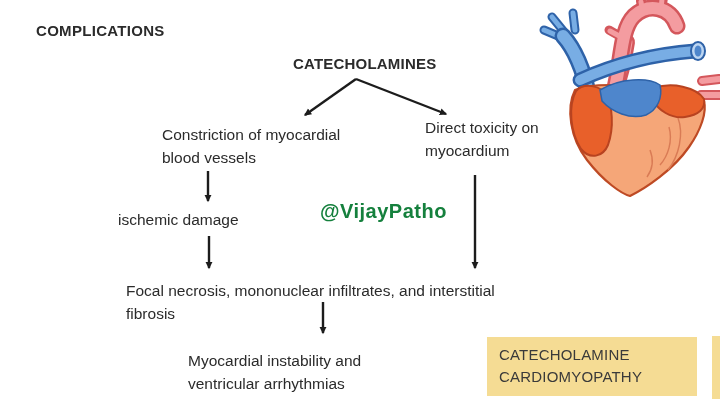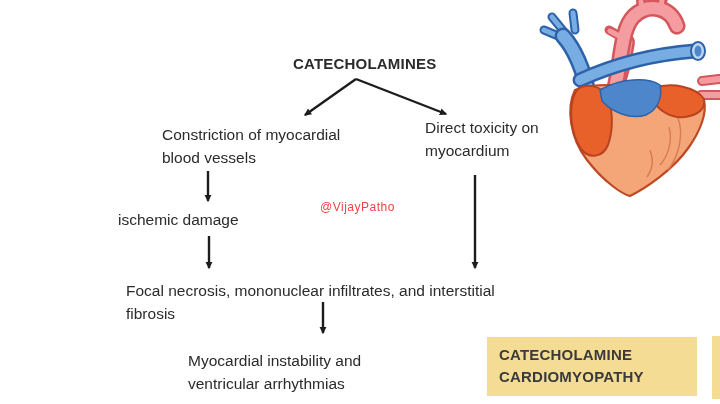--- a/index.html
+++ b/index.html
@@ -4,40 +4,41 @@
 <style>
   html,body{margin:0;padding:0;background:#fff;}
   .canvas{
     position:relative;width:720px;height:404px;background:#ffffff;
     font-family:"Liberation Sans",sans-serif;color:#2b2b2b;overflow:hidden;
   }
   .t{position:absolute;white-space:pre-line;font-size:15.5px;line-height:23px;}
   .bold{font-weight:bold;}
   .title{font-size:15px;letter-spacing:.3px;}
   .root{font-size:15px;letter-spacing:.2px;}
-  .watermark{position:absolute;left:320px;top:200px;font-size:12px;color:#ef4444;
-    font-weight:normal;letter-spacing:.5px;white-space:nowrap;}
+  .watermark{position:absolute;left:320px;top:200px;font-size:20px;color:#15803d;
+    font-weight:bold;letter-spacing:.5px;white-space:nowrap;}
   .outcome-box{
     position:absolute;left:487px;top:337px;width:210px;height:59px;
     background:#F5DC94;box-sizing:border-box;padding:7px 0 0 12px;
   }
-  .outcome-box .txt{font-weight:bold;font-size:15px;line-height:22px;color:#3a3a3a;
+  .outcome-box .txt{font-weight:normal;font-size:15px;line-height:22px;color:#3a3a3a;
     white-space:pre-line;letter-spacing:.2px;}
   .edge-sliver{
     position:absolute;left:712px;top:336px;width:8px;height:63px;background:#F5DC94;
   }
   .arrows,.heart{position:absolute;pointer-events:none;}
   .arrows{left:0;top:0;}
   .heart{left:530px;top:0;}
 </style>
 </head>
 <body>
 
 <div class="canvas">
 
+  <div class="t bold title" style="left:36px;top:19px;">COMPLICATIONS</div>
 
   <div class="t bold root" style="left:293px;top:52px;text-align:right;">CATECHOLAMINES</div>
 
   <div class="t" style="left:130px;top:123px;margin-left:32px;">Constriction of myocardial
 blood vessels</div>
 
   <div class="t" style="left:425px;top:116px;">Direct toxicity  on
 myocardium</div>
 
   <div class="t" style="left:118px;top:208px;">ischemic damage</div>

